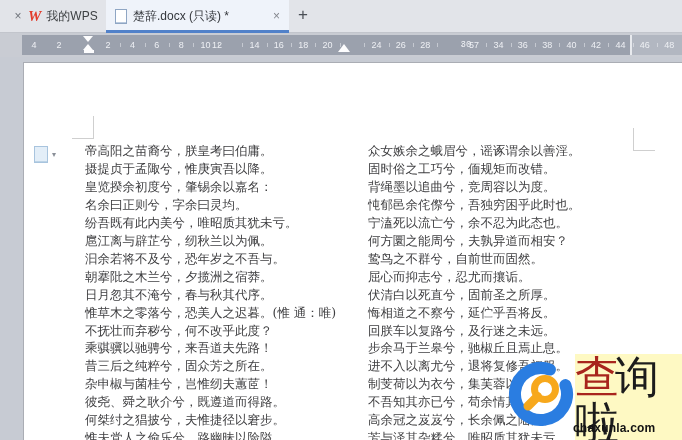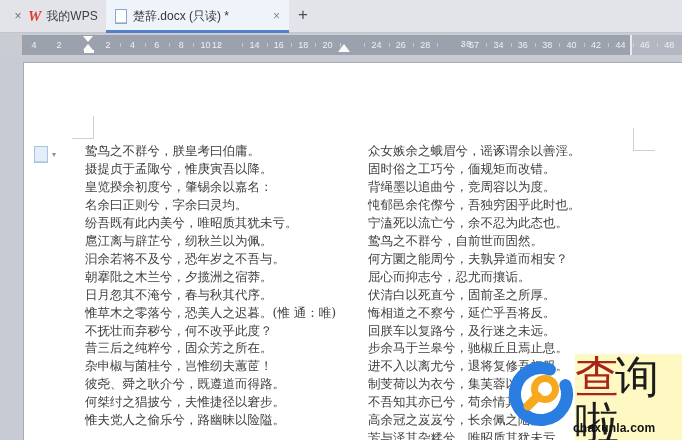--- a/index.html
+++ b/index.html
@@ -158,45 +158,46 @@
 </div>
 
 <div class="doc-area">
   <div class="page"></div>
 </div>
 
 <span class="cropmark-left"></span>
 <span class="cropmark-right"></span>
 
 <div class="col col-left">
-    <div>鸷鸟之不群兮，朕皇考曰伯庸。</div>
+    <div>帝高阳之苗裔兮，朕皇考曰伯庸。</div>
     <div>摄提贞于孟陬兮，惟庚寅吾以降。</div>
     <div>皇览揆余初度兮，肇锡余以嘉名：</div>
     <div>名余曰正则兮，字余曰灵均。</div>
     <div>纷吾既有此内美兮，唯昭质其犹未亏。</div>
     <div>扈江离与辟芷兮，纫秋兰以为佩。</div>
     <div>汩余若将不及兮，恐年岁之不吾与。</div>
     <div>朝搴阰之木兰兮，夕揽洲之宿莽。</div>
     <div>日月忽其不淹兮，春与秋其代序。</div>
     <div>惟草木之零落兮，恐美人之迟暮。(惟 通：唯)</div>
     <div>不抚壮而弃秽兮，何不改乎此度？</div>
+    <div>乘骐骥以驰骋兮，来吾道夫先路！</div>
     <div>昔三后之纯粹兮，固众芳之所在。</div>
     <div>杂申椒与菌桂兮，岂惟纫夫蕙茝！</div>
     <div>彼尧、舜之耿介兮，既遵道而得路。</div>
     <div>何桀纣之猖披兮，夫惟捷径以窘步。</div>
     <div>惟夫党人之偷乐兮，路幽昧以险隘。</div>
   </div>
 <div class="col col-right">
     <div>众女嫉余之蛾眉兮，谣诼谓余以善淫。</div>
     <div>固时俗之工巧兮，偭规矩而改错。</div>
     <div>背绳墨以追曲兮，竞周容以为度。</div>
     <div>忳郁邑余侘傺兮，吾独穷困乎此时也。</div>
     <div>宁溘死以流亡兮，余不忍为此态也。</div>
+    <div>何方圜之能周兮，夫孰异道而相安？</div>
     <div>鸷鸟之不群兮，自前世而固然。</div>
-    <div>何方圜之能周兮，夫孰异道而相安？</div>
     <div>屈心而抑志兮，忍尤而攘诟。</div>
     <div>伏清白以死直兮，固前圣之所厚。</div>
     <div>悔相道之不察兮，延伫乎吾将反。</div>
     <div>回朕车以复路兮，及行迷之未远。</div>
     <div>步余马于兰皋兮，驰椒丘且焉止息。</div>
     <div>进不入以离尤兮，退将复修吾初服。</div>
     <div>制芰荷以为衣兮，集芙蓉以为裳。</div>
     <div>不吾知其亦已兮，苟余情其信芳。</div>
     <div>高余冠之岌岌兮，长余佩之陆离。</div>
     <div>芳与泽其杂糅兮，唯昭质其犹未亏。</div>

